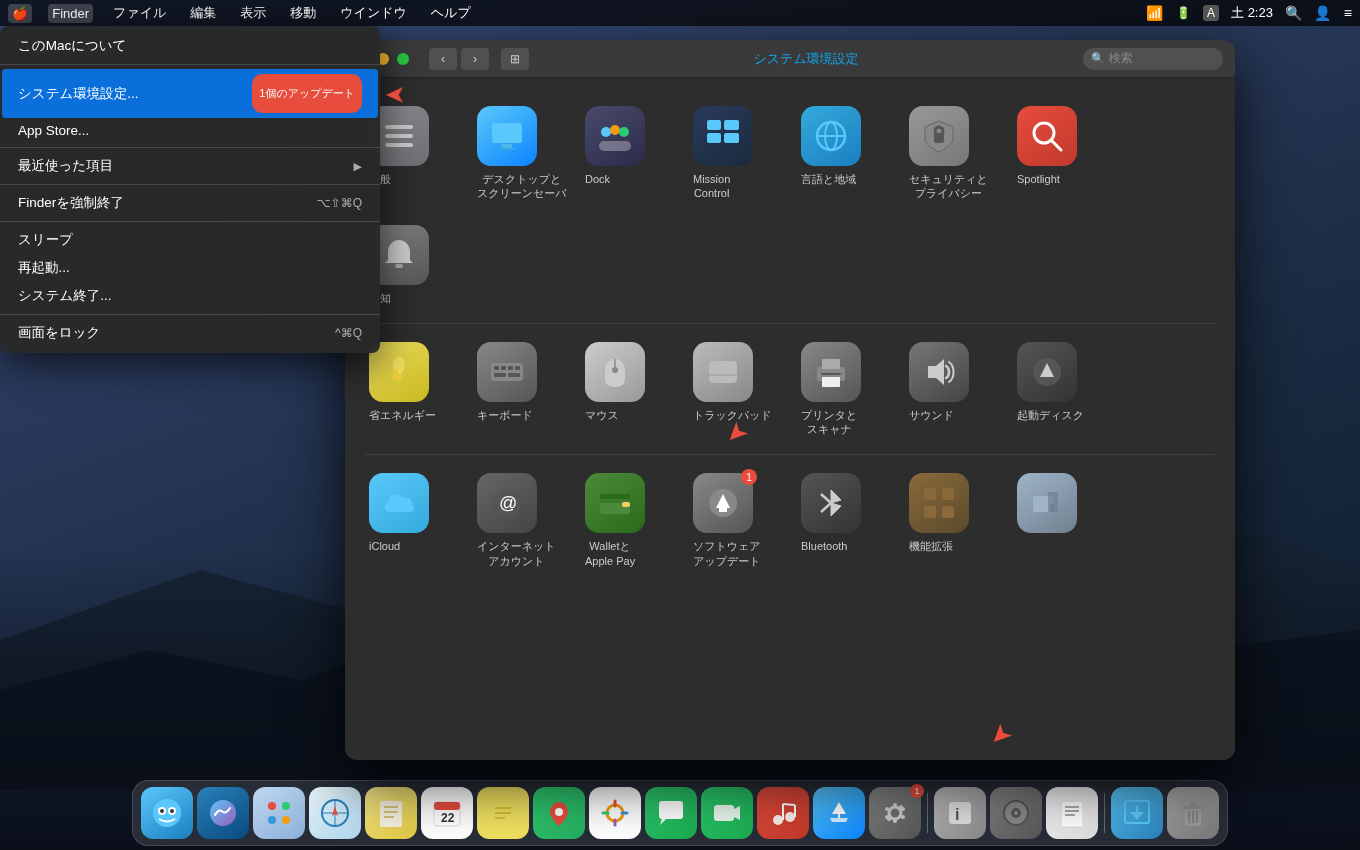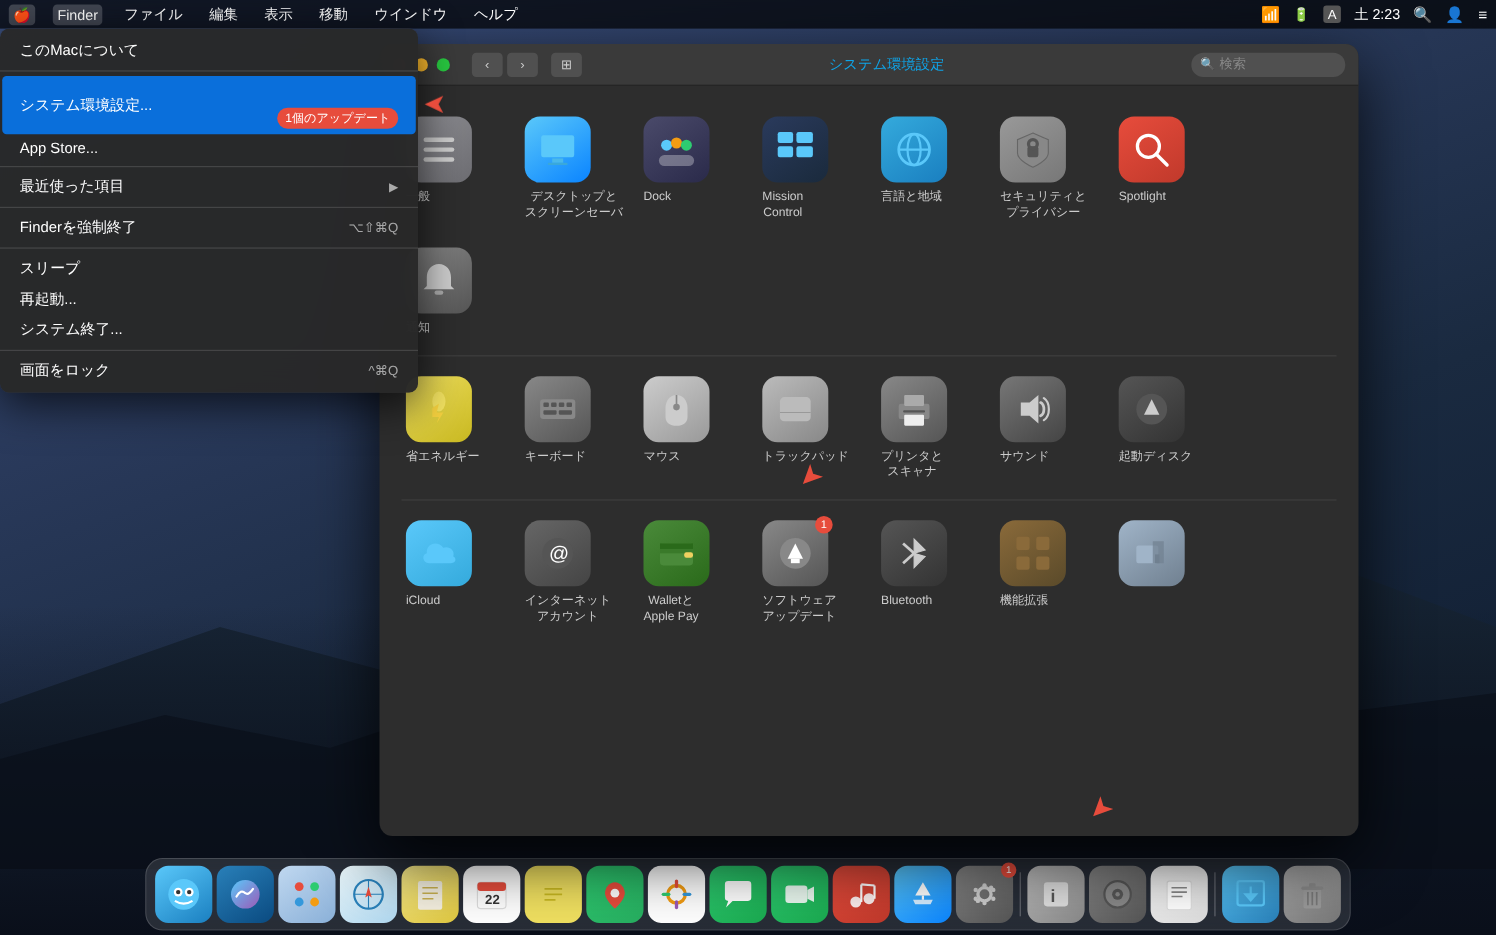--- a/index.html
+++ b/index.html
@@ -113,23 +113,22 @@
     }
     .apple-menu-item-right {
       display: flex;
       align-items: center;
       gap: 8px;
     }
     .update-badge {
       background: #e74c3c;
       color: white;
       font-size: 11px;
-      padding: 2px 7px;
+      padding: 12px 7px;
       border-radius: 10px;
-      margin-top: 24px;
     }
     .arrow-indicator {
       font-size: 11px;
       color: #aaa;
     }
     .keyboard-shortcut {
       color: rgba(255,255,255,0.6);
       font-size: 12px;
     }
 

